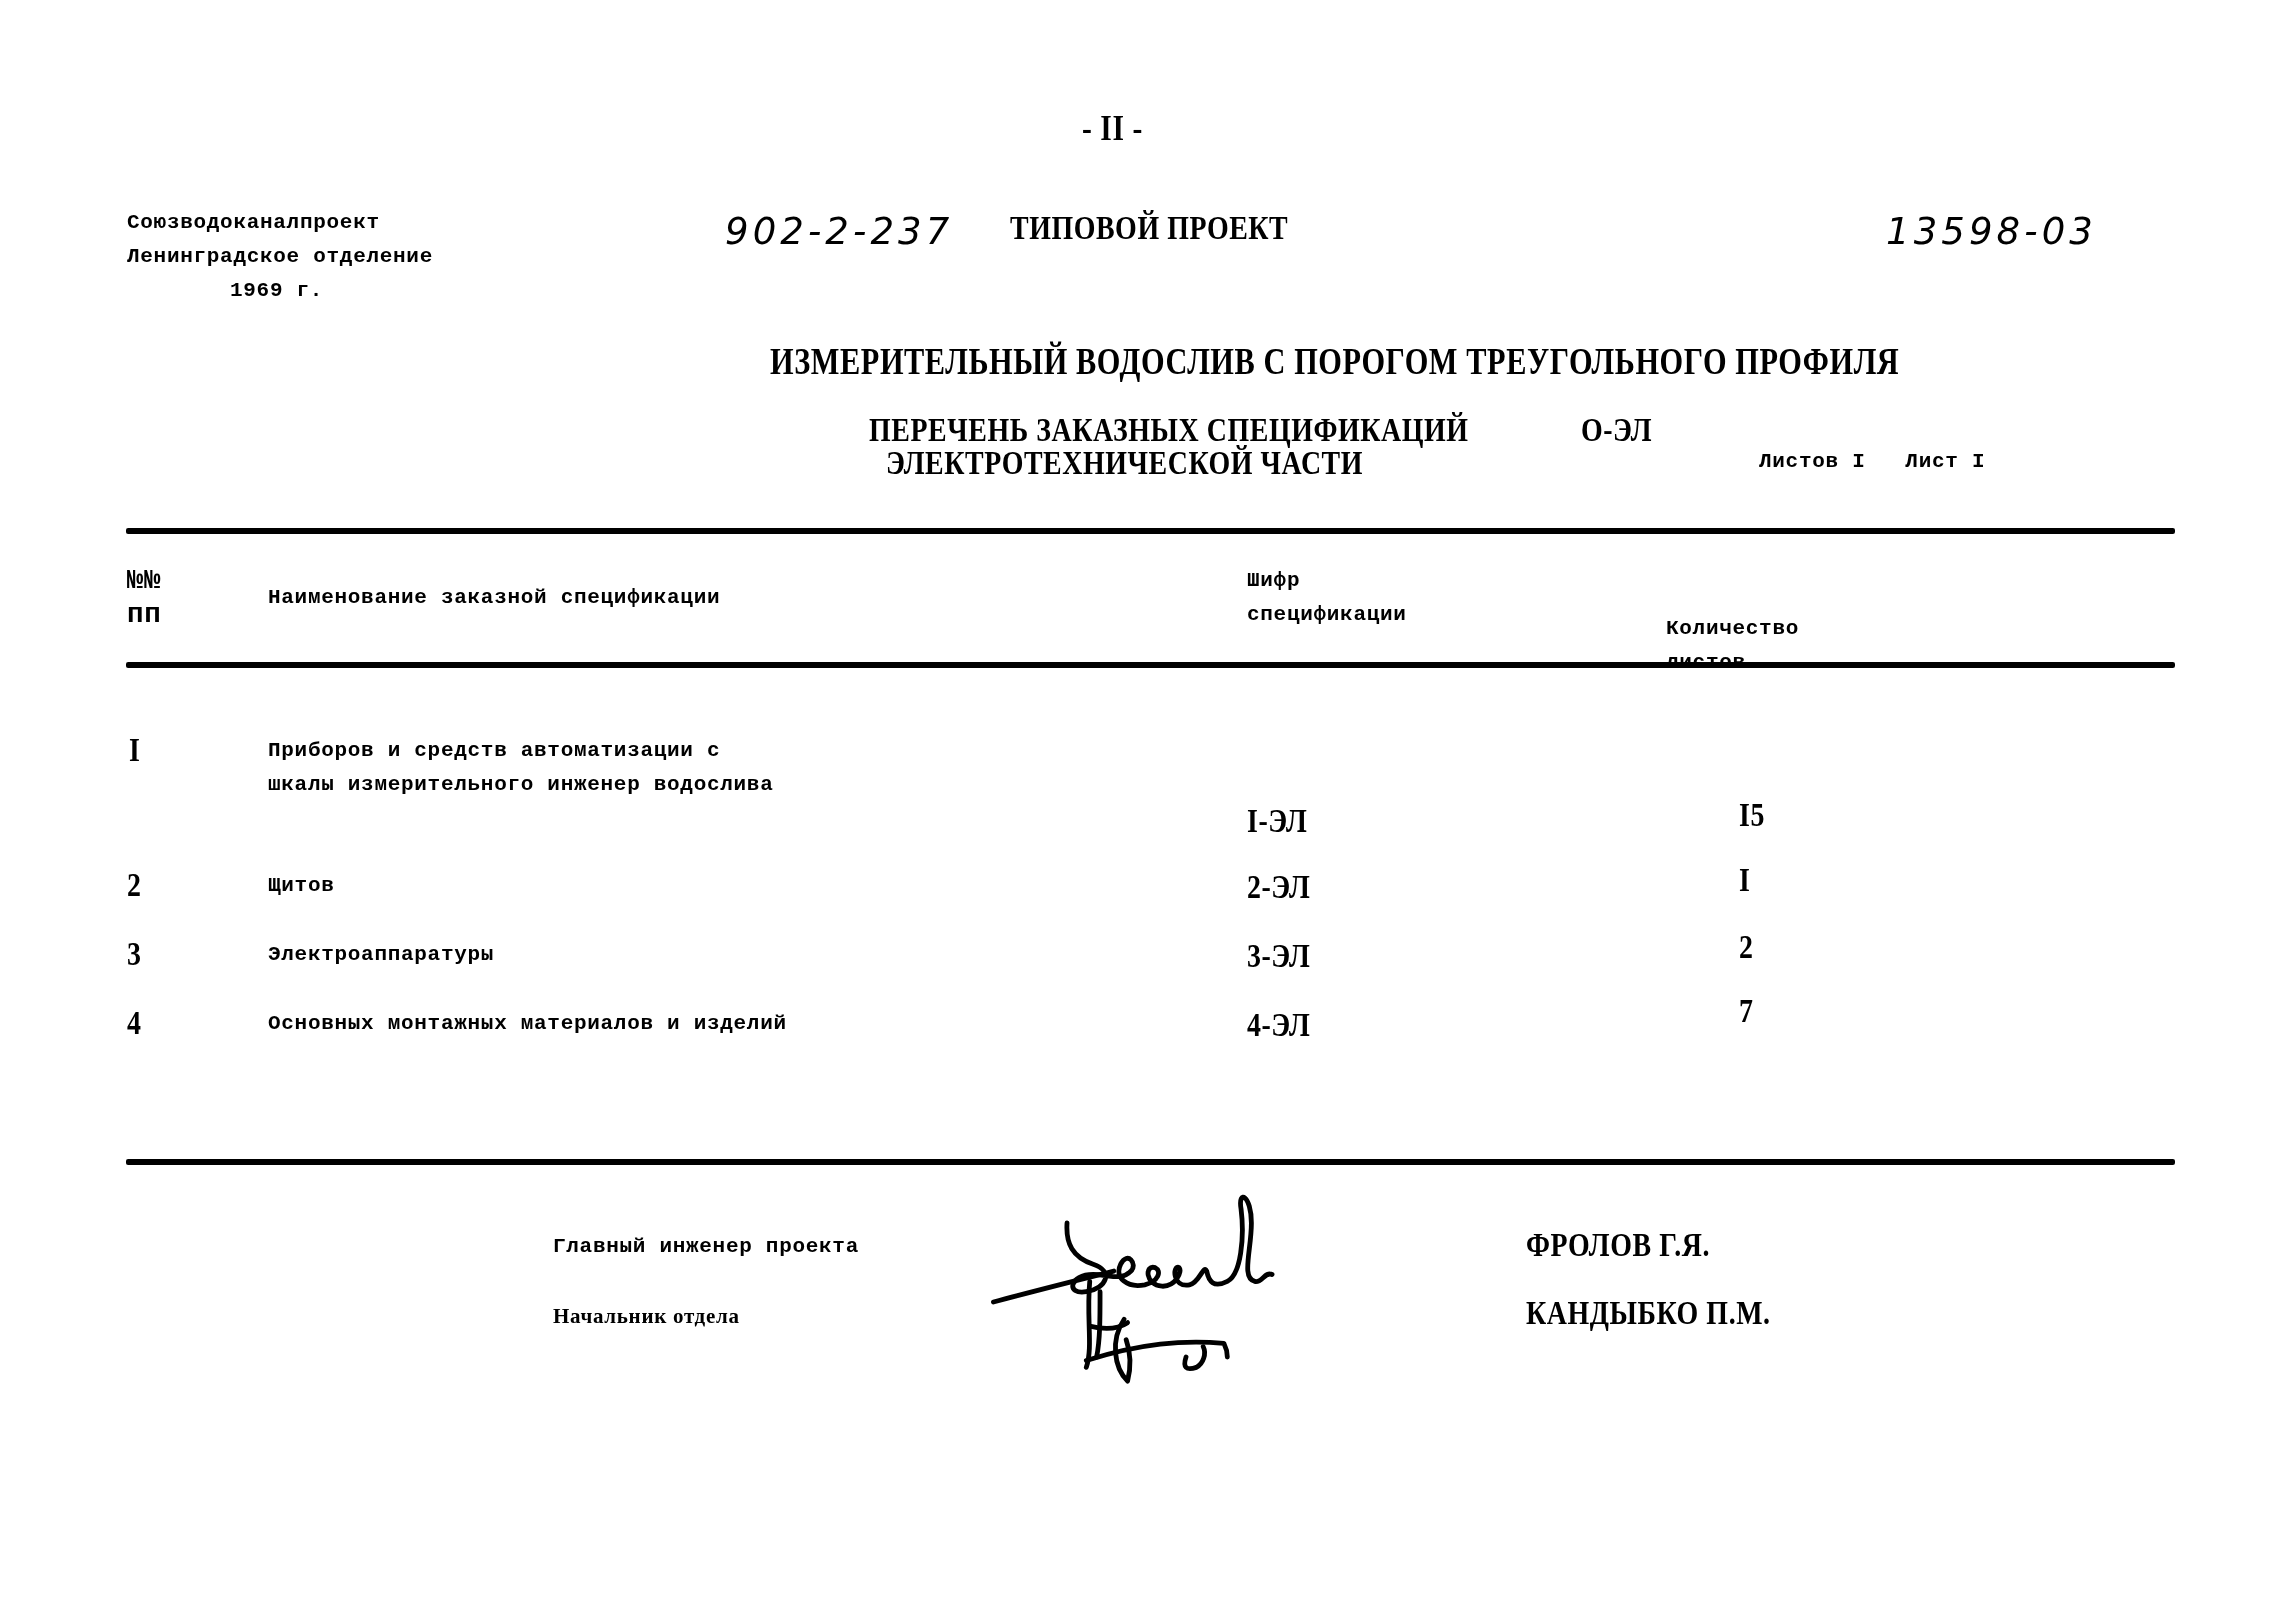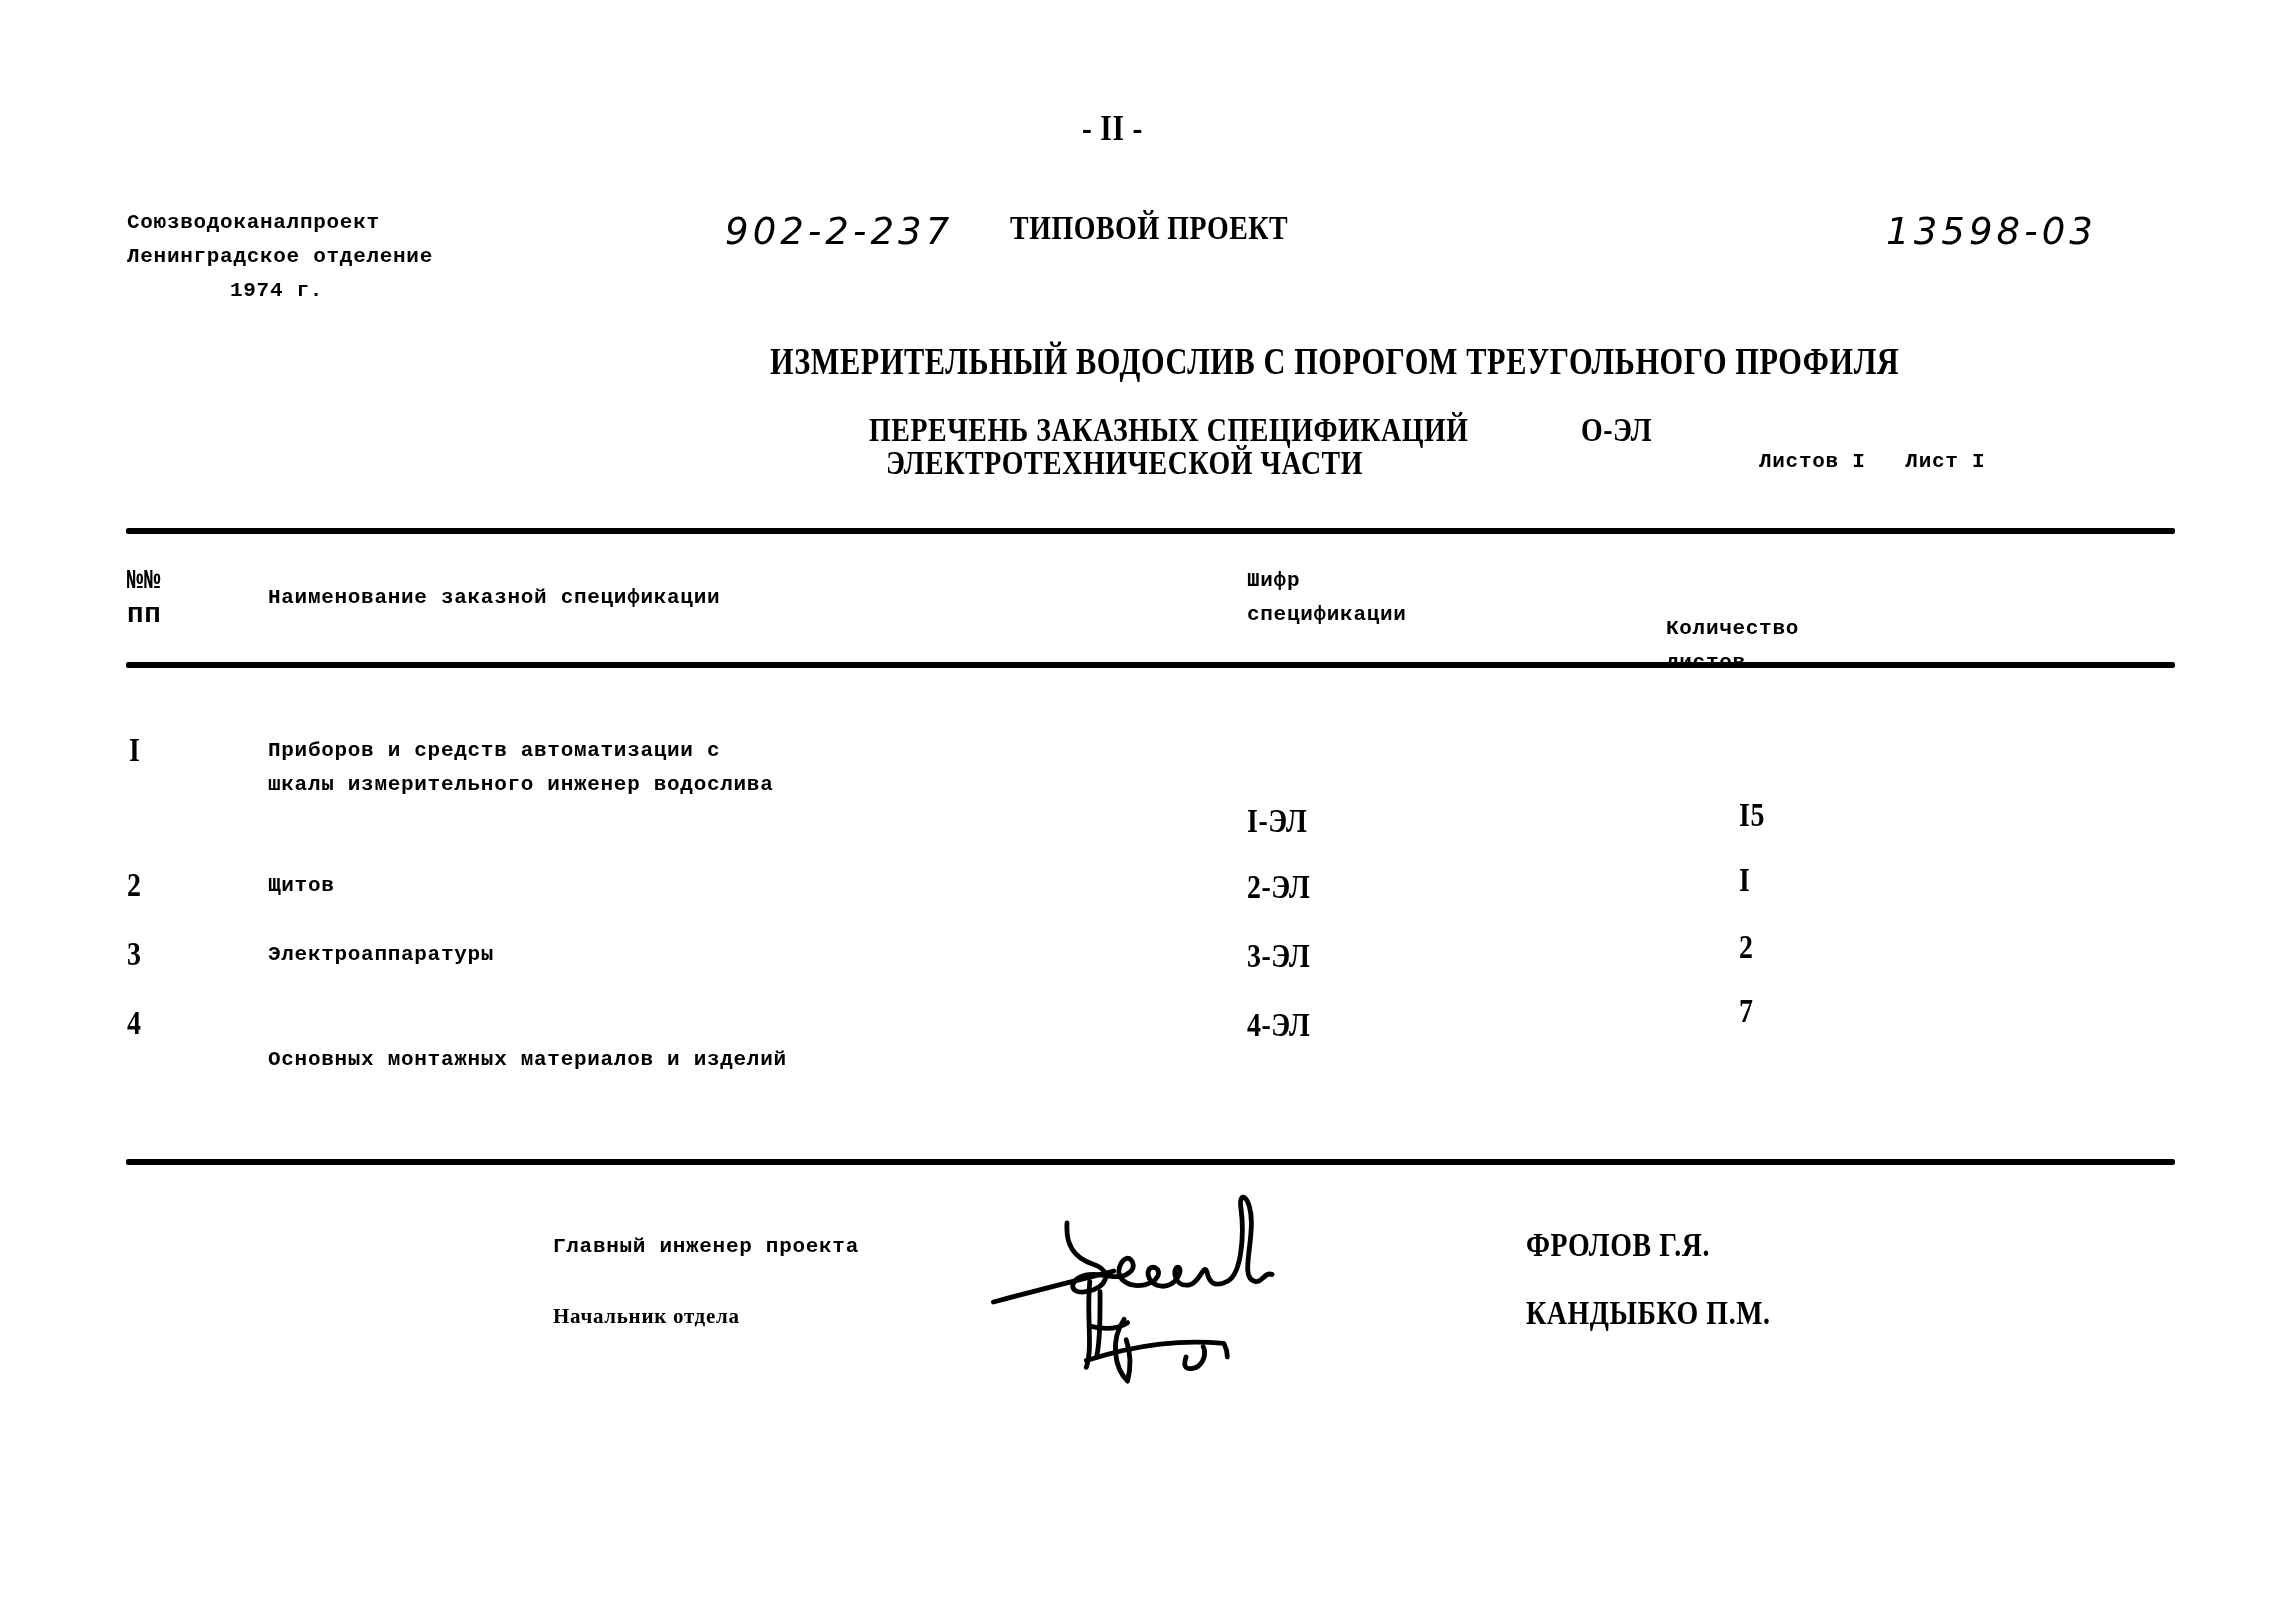--- a/index.html
+++ b/index.html
@@ -14,21 +14,21 @@
   .multiline span { display:block; }
 </style>
 </head>
 <body>
 
 <div class="abs caps" style="left:1082px; top:110px; font-size:36px;">- II -</div>
 
 <div class="abs type multiline" style="left:127px; top:206px;">
   <span>Союзводоканалпроект</span>
   <span>Ленинградское отделение</span>
-  <span style="padding-left:103px;">1974 г.</span>
+  <span style="padding-left:103px;">1969 г.</span>
 </div>
 <div class="abs hand" style="left:725px; top:210px;">902-2-237</div>
 <div class="abs caps" style="left:1010px; top:210px;">ТИПОВОЙ ПРОЕКТ</div>
 <div class="abs hand" style="left:1886px; top:210px;">13598-03</div>
 
 <div class="abs caps" style="left:770px; top:344px; font-size:37px;">ИЗМЕРИТЕЛЬНЫЙ ВОДОСЛИВ С ПОРОГОМ ТРЕУГОЛЬНОГО ПРОФИЛЯ</div>
 
 <div class="abs caps" style="left:869px; top:412px;">ПЕРЕЧЕНЬ ЗАКАЗНЫХ СПЕЦИФИКАЦИЙ</div>
 <div class="abs caps" style="left:886px; top:445px;">ЭЛЕКТРОТЕХНИЧЕСКОЙ ЧАСТИ</div>
 <div class="abs caps" style="left:1581px; top:412px;">О-ЭЛ</div>
@@ -76,21 +76,21 @@
   <div class="cell caps" style="left:1739px; top:862px;">I</div>
 </div>
 <div>
   <div class="cell caps" style="left:127px; top:936px;">3</div>
   <div class="cell type" style="left:268px; top:938px;">Электроаппаратуры</div>
   <div class="cell caps" style="left:1247px; top:938px;">3-ЭЛ</div>
   <div class="cell caps" style="left:1739px; top:929px;">2</div>
 </div>
 <div>
   <div class="cell caps" style="left:127px; top:1005px;">4</div>
-  <div class="cell type" style="left:268px; top:1007px;margin-top:36px;">Основных монтажных материалов и изделий</div>
+  <div class="cell type" style="left:268px; top:1007px;">Основных монтажных материалов и изделий</div>
   <div class="cell caps" style="left:1247px; top:1007px;">4-ЭЛ</div>
   <div class="cell caps" style="left:1739px; top:993px;">7</div>
 </div>
 
 <div>
   <div class="abs type" style="left:553px; top:1230px;">Главный инженер проекта</div>
   <div class="abs type" style="left:553px; top:1299px;font-family:Liberation Serif, serif;">Начальник отдела</div>
   <div class="abs caps" style="left:1526px; top:1227px;">ФРОЛОВ Г.Я.</div>
   <div class="abs caps" style="left:1526px; top:1295px;">КАНДЫБКО П.М.</div>
 

